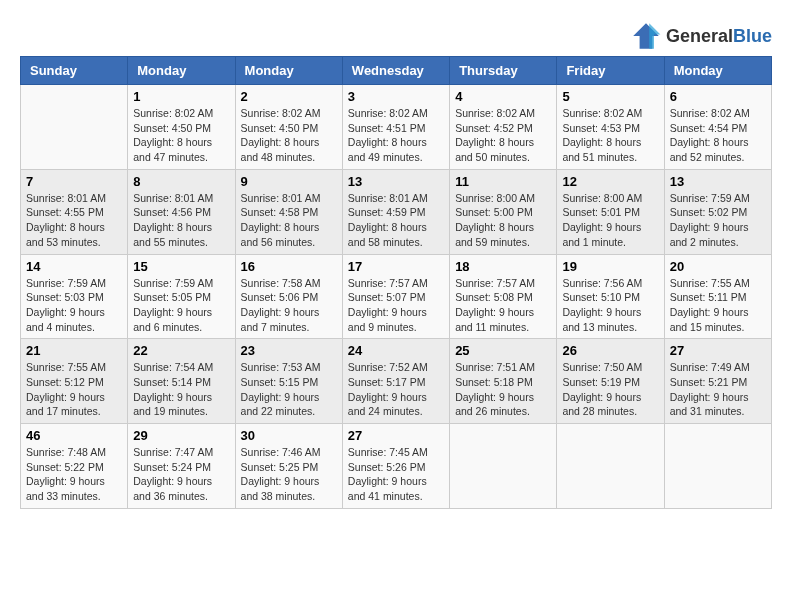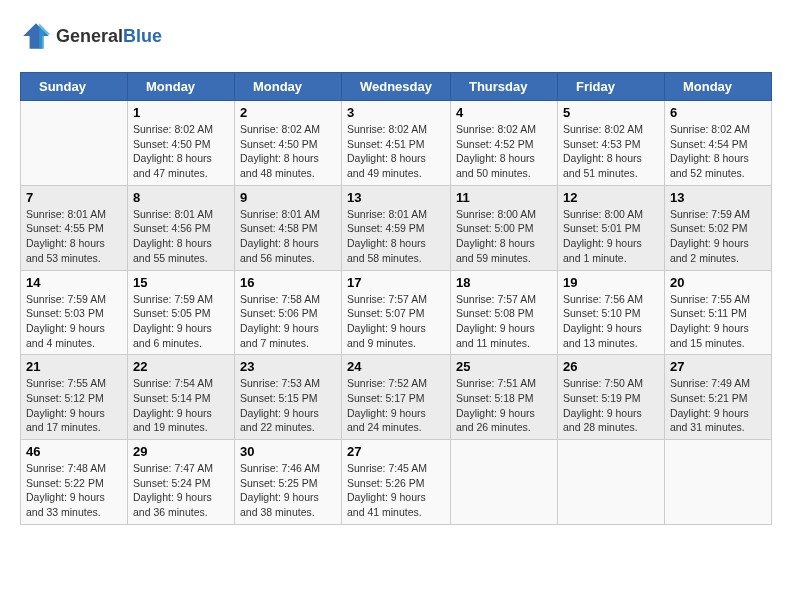--- a/index.html
+++ b/index.html
@@ -5,23 +5,23 @@
     * { box-sizing: border-box; margin: 0; padding: 0; }
     body {
       font-family: Arial, sans-serif;
       background: #fff;
       width: 792px;
       min-height: 612px;
       padding: 20px;
     }
     .header-area {
       display: flex;
-      justify-content: space-between;
+      justify-content: flex-end;
       align-items: flex-start;
-      margin-bottom: 20px;
+      margin-bottom: 4px;
     }
     .logo {
       display: flex;
       align-items: center;
     }
     .logo-icon {
       width: 32px;
       height: 32px;
       margin-right: 4px;
     }
@@ -38,21 +38,21 @@
       color: #555;
     }
     .calendar-table {
       width: 100%;
       border-collapse: collapse;
       font-size: 11px;
     }
     .calendar-table thead tr th {
       background-color: #3b6db5;
       color: #fff;
-      padding: 6px 18px;
+      padding: 6px 9px;
       text-align: left;
       font-size: 13px;
       font-weight: bold;
       border: 1px solid #2a5a9e;
     }
     .calendar-table tbody tr td {
       border: 1px solid #ccc;
       vertical-align: top;
       padding: 4px 5px;
       min-height: 80px;

